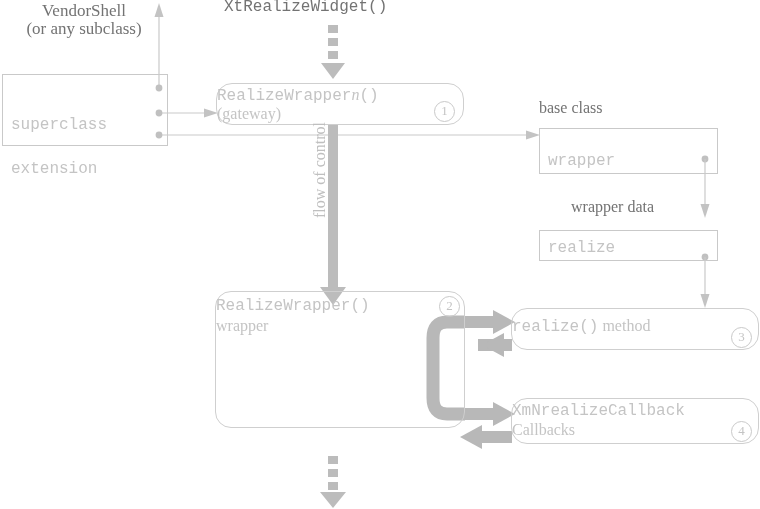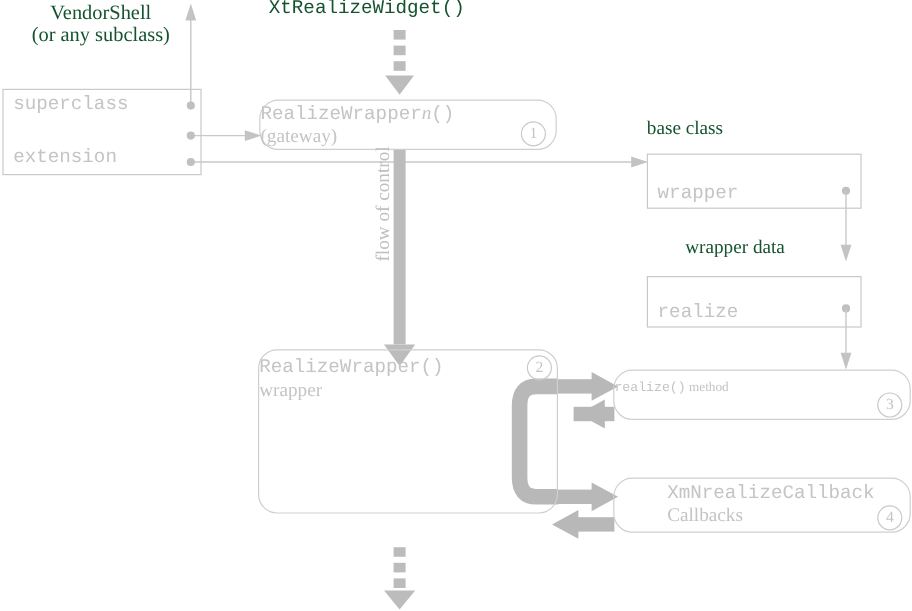--- a/index.html
+++ b/index.html
@@ -17,21 +17,21 @@
   }
   svg.layer {
     position: absolute;
     left: 0;
     top: 0;
     width: 760px;
     height: 509px;
   }
   .lbl {
     position: absolute;
-    color: #14532d;
+    color: #737373;
     white-space: nowrap;
     line-height: 1.08;
   }
   .serif  { font-family: "Liberation Serif", serif; }
   .mono   { font-family: "Liberation Mono", monospace; }
   .ital   { font-style: italic; }
 
   
   #vendor-caption {
     left: 0px; top: 2px;
@@ -46,20 +46,21 @@
     width: 166px; height: 72px;
     border: 1px solid #c9c9c9;
     box-sizing: border-box;
   }
   .struct-row {
     position: absolute;
     left: 8px;
     font-family: "Liberation Mono", monospace;
     font-size: 16px;
     color: #c4c4c4;
+    margin-top: 38px;
   }
   #row-superclass { top: 3px; }
   #row-initialize { top: 25px; }
   #row-extension  { top: 47px; }
 
   
   .rbox {
     position: absolute;
     border: 1px solid #cfcfcf;
     border-radius: 16px;
@@ -78,24 +79,24 @@
   #box-gateway .line1 { top: 2px;  font-size: 16px; }
   #box-gateway .line2 { top: 21px; font-size: 16px; }
 
   
   #box-wrapper-fn { left: 215px; top: 291px; width: 250px; height: 137px; }
   #box-wrapper-fn .line1 { top: 5px;  font-size: 16px; }
   #box-wrapper-fn .line2 { top: 25px; font-size: 16px; }
 
   
   #box-realize-method { left: 511px; top: 308px; width: 248px; height: 42px; }
-  #box-realize-method .line1 { top: 8px; font-size: 11px; }
-
-  
-  #box-callbacks { left: 511px; top: 398px; width: 248px; height: 46px; padding-left: 44px; }
+  #box-realize-method .line1 { top: 8px; font-size: 16px; }
+
+  
+  #box-callbacks { left: 511px; top: 398px; width: 248px; height: 46px; }
   #box-callbacks .line1 { top: 3px;  font-size: 16px; }
   #box-callbacks .line2 { top: 22px; font-size: 16px; }
 
   
   .circnum {
     position: absolute;
     width: 19px; height: 19px;
     border: 1px solid #c9c9c9;
     border-radius: 50%;
     color: #c4c4c4;
@@ -105,21 +106,21 @@
     font-family: "Liberation Serif", serif;
   }
 
   
   .recbox {
     position: absolute;
     border: 1px solid #c9c9c9;
     box-sizing: border-box;
   }
   #rec-wrapper { left: 539px; top: 128px; width: 179px; height: 46px; }
-  #rec-realize { left: 539px; top: 230px; width: 179px; height: 43px; }
+  #rec-realize { left: 539px; top: 230px; width: 179px; height: 31px; }
   .rec-label {
     position: absolute;
     left: 8px;
     bottom: 3px;
     font-family: "Liberation Mono", monospace;
     font-size: 16px;
     color: #c4c4c4;
   }
 
   

